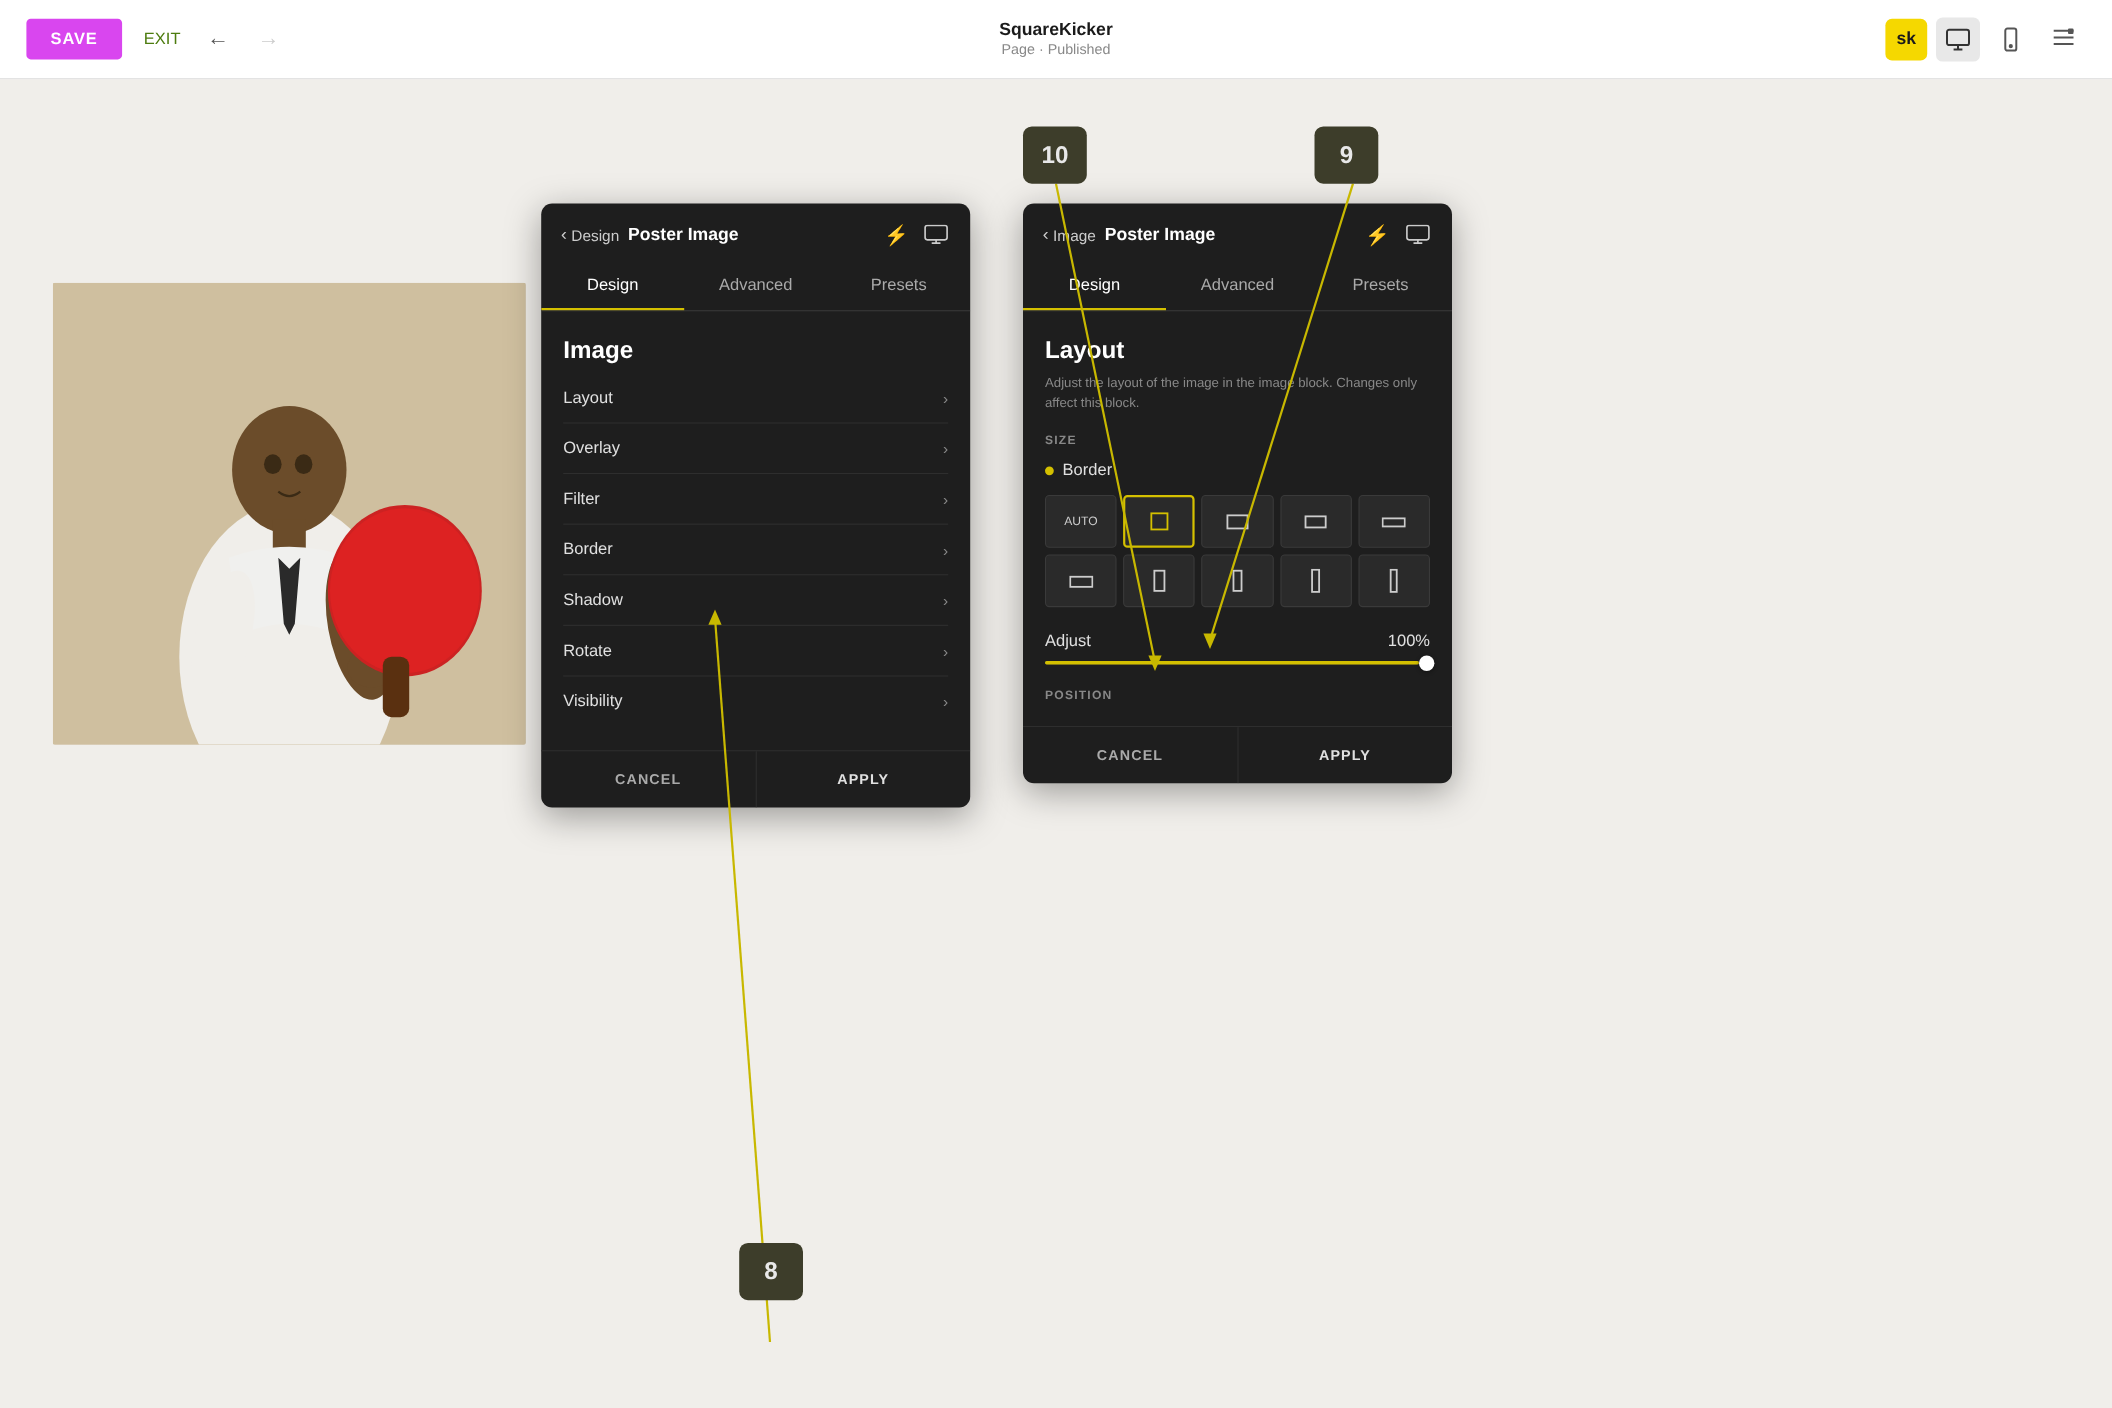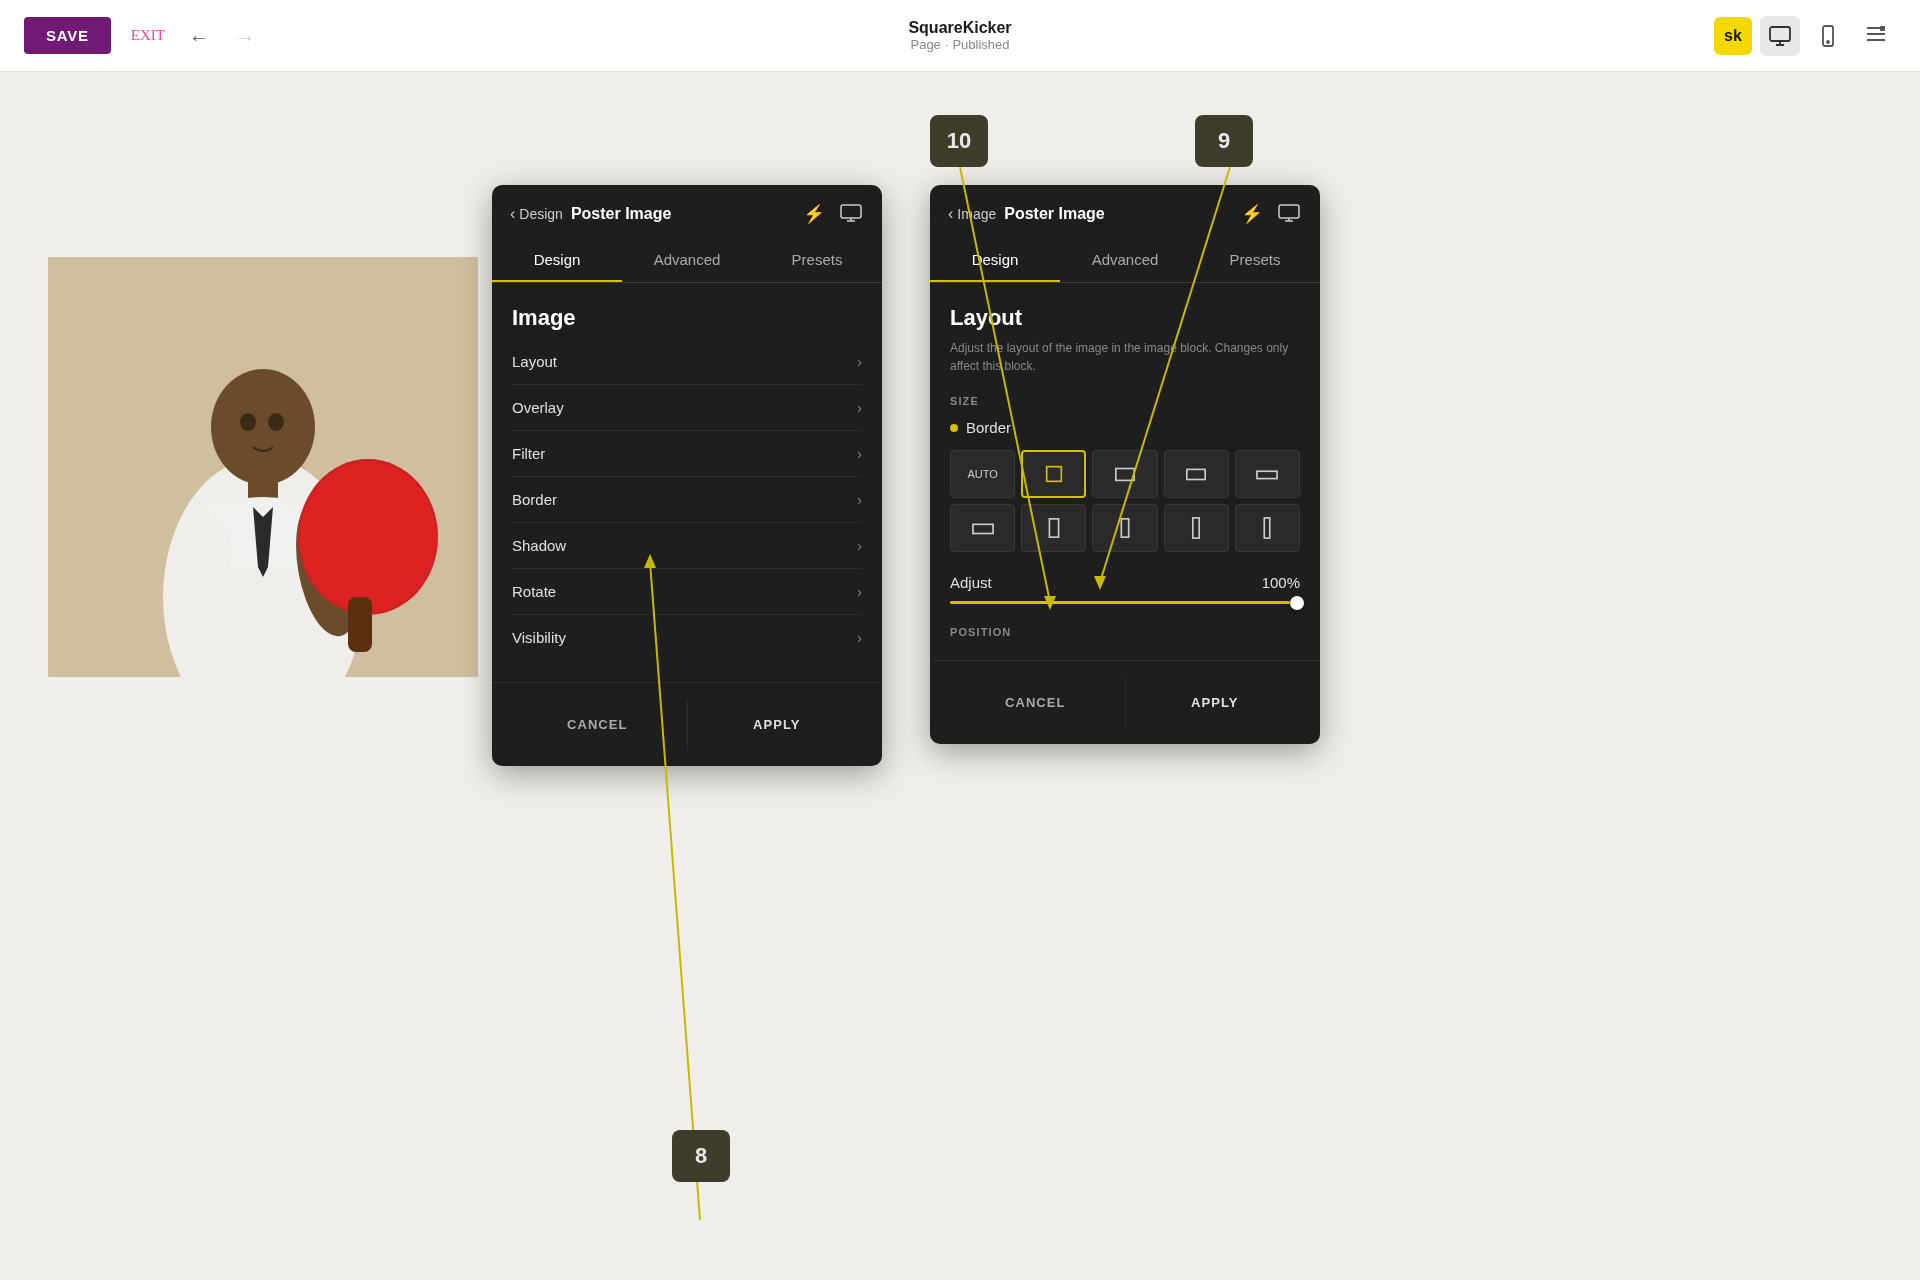--- a/index.html
+++ b/index.html
@@ -18,39 +18,38 @@
       top: 0; left: 0; right: 0;
       height: 72px;
       background: #fff;
       border-bottom: 1px solid #e0e0e0;
       display: flex;
       align-items: center;
       padding: 0 24px;
       z-index: 100;
     }
     .save-btn {
-      background: #701a75;
+      background: #d946ef;
       color: #fff;
       border: none;
       padding: 10px 22px;
       font-size: 15px;
       font-weight: 700;
       border-radius: 4px;
       cursor: pointer;
       letter-spacing: 0.05em;
     }
     .exit-btn {
       background: none;
       border: none;
-      color: #ec4899;
+      color: #4d7c0f;
       font-size: 15px;
       font-weight: 500;
       margin-left: 20px;
       cursor: pointer;
-      font-family: Liberation Serif, serif;
     }
     .nav-arrows {
       display: flex;
       gap: 10px;
       margin-left: 16px;
     }
     .nav-arrow {
       background: none;
       border: none;
       cursor: pointer;
@@ -268,21 +267,21 @@
     }
     .menu-chevron {
       color: #888;
       font-size: 14px;
     }
 
     
     .panel-footer {
       display: flex;
       border-top: 1px solid #2e2e2e;
-      padding: 16px;
+      padding: 0;
     }
     .panel-footer-btn {
       flex: 1;
       padding: 18px 0;
       text-align: center;
       font-size: 13px;
       font-weight: 600;
       letter-spacing: 0.08em;
       cursor: pointer;
       background: none;

